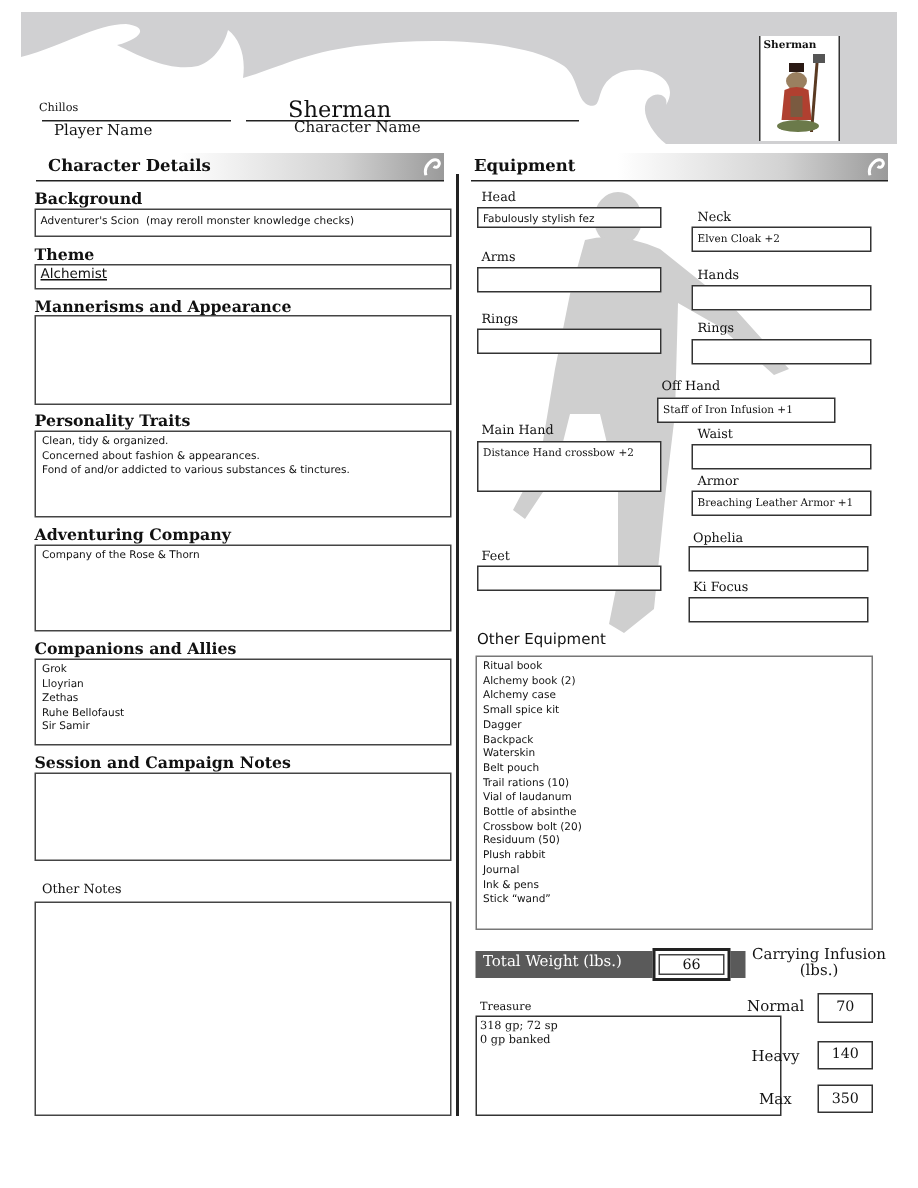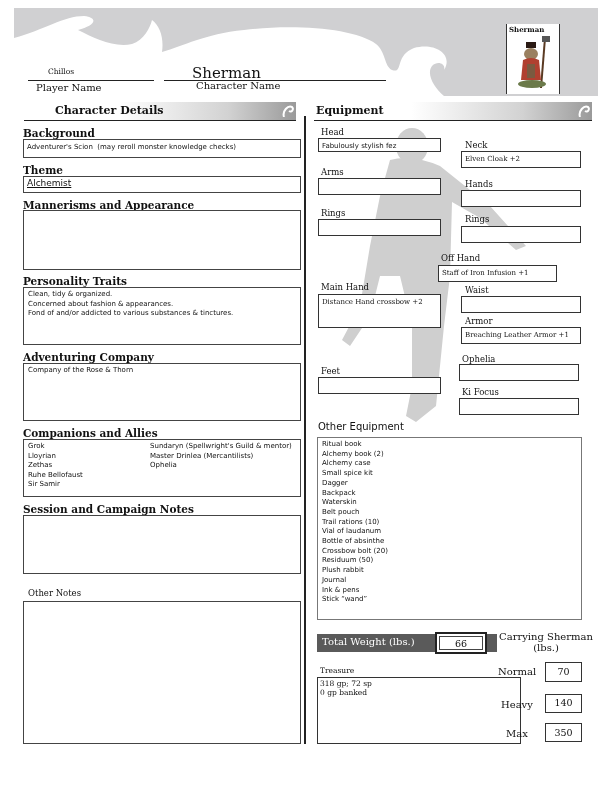--- a/index.html
+++ b/index.html
@@ -4,21 +4,21 @@
 <style>
   html, body { margin: 0; padding: 0; background: #ffffff; }
   body { width: 612px; height: 792px; position: relative; overflow: hidden;
          font-family: "DejaVu Serif", serif; color: #111; }
   .abs { position: absolute; }
   .banner { left: 14px; top: 8px; width: 584px; height: 88px; }
   .serif { font-family: "DejaVu Serif", serif; }
   .sans { font-family: "DejaVu Sans", sans-serif; }
   .sec-head { position: absolute; height: 18px; border-bottom: 1.5px solid #222;
               background: linear-gradient(to right, #ffffff 0%, #ffffff 35%, #d2d2d2 75%, #9a9a9a 100%); }
-  .sec-head span { position: absolute; left: 31px; top: 2px; font-weight: bold; font-size: 11px; }
+  .sec-head span { position: absolute; left: 8px; top: 2px; font-weight: bold; font-size: 11px; }
   .sec-head .curl { position: absolute; right: 2px; top: 1px; width: 12px; height: 14px; }
   .label { position: absolute; font-weight: bold; font-size: 10.5px; }
   .lbl-sm { position: absolute; font-size: 9px; }
   .box { position: absolute; border: 1.5px solid #444; background: #fff; box-sizing: border-box; }
   .box.dark { border-color: #333; }
   .boxtext { font-family: "DejaVu Sans", sans-serif; font-size: 7px; line-height: 9.6px; padding: 2px 4px; white-space: pre; }
   .boxtext-serif { font-family: "DejaVu Serif", serif; font-size: 7px; padding: 3px 3px; white-space: nowrap; }
   .divider { position: absolute; left: 304px; top: 116px; width: 2px; height: 628px; background: #222; }
   .eq-lbl { position: absolute; font-size: 8.5px; }
   .col { position: absolute; }
@@ -37,21 +37,21 @@
     <line x1="30" y1="4" x2="26" y2="54" stroke="#5a3a22" stroke-width="2"></line>
     <rect x="27" y="2" width="8" height="6" fill="#555"></rect>
     <rect x="11" y="8" width="10" height="6" fill="#2a1a14"></rect>
     <ellipse cx="16" cy="20" rx="7" ry="6" fill="#9a8060"></ellipse>
     <path d="M8,26 Q16,22 24,26 L26,46 L6,46 Z" fill="#b04030"></path>
     <rect x="12" y="30" width="8" height="14" fill="#7a5a40"></rect>
     <ellipse cx="17" cy="50" rx="14" ry="4" fill="#6b7a4a"></ellipse>
   </svg>
 </div>
 
-<div class="abs" style="left:48px; top:67px; font-size:7.5px;text-align:center;">Chillos</div>
+<div class="abs" style="left:26px; top:67px; font-size:7.5px;text-align:center;">Chillos</div>
 <div class="abs" style="left:28px; top:80px; width:126px; border-top:1px solid #222;"></div>
 <div class="abs" style="left:36px; top:82px; font-size:10px;">Player Name</div>
 
 <div class="abs" style="left:192px; top:64px; font-size:15px;">Sherman</div>
 <div class="abs" style="left:164px; top:80px; width:222px; border-top:1px solid #222;"></div>
 <div class="abs" style="left:196px; top:80px; font-size:10px;">Character Name</div>
 
 <div class="sec-head" style="left:24px; top:102px; width:272px;">
   <span>Character Details</span>
   <svg class="curl" viewBox="0 0 12 14">
@@ -94,23 +94,20 @@
   <div class="boxtext">Company of the Rose &amp; Thorn</div>
 </div>
 
 <div class="label" style="left:23px; top:427px;">Companions and Allies</div>
 <div class="box" style="left:23px; top:439px; width:278px; height:58px;">
   <div class="boxtext col" style="left:0; top:0;">Grok
 Lloyrian
 Zethas
 Ruhe Bellofaust
 Sir Samir</div>
-  <div class="boxtext col" style="left:122px; top:0;">Sundaryn (Spellwright's Guild &amp; mentor)
-Master Drinlea (Mercantilists)
-Ophelia</div>
 </div>
 
 <div class="label" style="left:23px; top:503px;">Session and Campaign Notes</div>
 <div class="box" style="left:23px; top:515px; width:278px; height:59px;">
   <div class="boxtext"></div>
 </div>
 
 <div class="lbl-sm" style="left:28px; top:588px; font-size:8.5px;">Other Notes</div>
 <div class="box" style="left:23px; top:601px; width:278px; height:143px;">
   <div class="boxtext"></div>
@@ -201,21 +198,21 @@
     <div style="text-align:center; font-size:9.5px; line-height:13px;">66</div>
   </div>
 </div>
 
 <div class="lbl-sm" style="left:320px; top:666px; font-size:7.5px;">Treasure</div>
 <div class="box dark" style="left:317px; top:677px; width:204px; height:67px;">
   <div class="serif" style="font-size:7.5px; line-height:8.5px; padding:2px 2px; white-space:pre;">318 gp; 72 sp
 0 gp banked</div>
 </div>
 
-<div class="abs" style="left:498px; top:631px; width:96px; text-align:center; font-size:10px; line-height:11px; white-space:pre;">Carrying Sherman
+<div class="abs" style="left:498px; top:631px; width:96px; text-align:center; font-size:10px; line-height:11px; white-space:pre;">Carrying Infusion
 (lbs.)</div>
 
 <div class="abs" style="left:498px; top:666px; font-size:10px;">Normal</div>
 <div class="box dark" style="left:545px; top:662px; width:37px; height:20px;">
   <div style="text-align:center; font-size:9.5px; line-height:17px;">70</div>
 </div>
 
 <div class="abs" style="left:501px; top:699px; font-size:10px;">Heavy</div>
 <div class="box dark" style="left:545px; top:694px; width:37px; height:19px;">
   <div style="text-align:center; font-size:9.5px; line-height:16px;">140</div>

